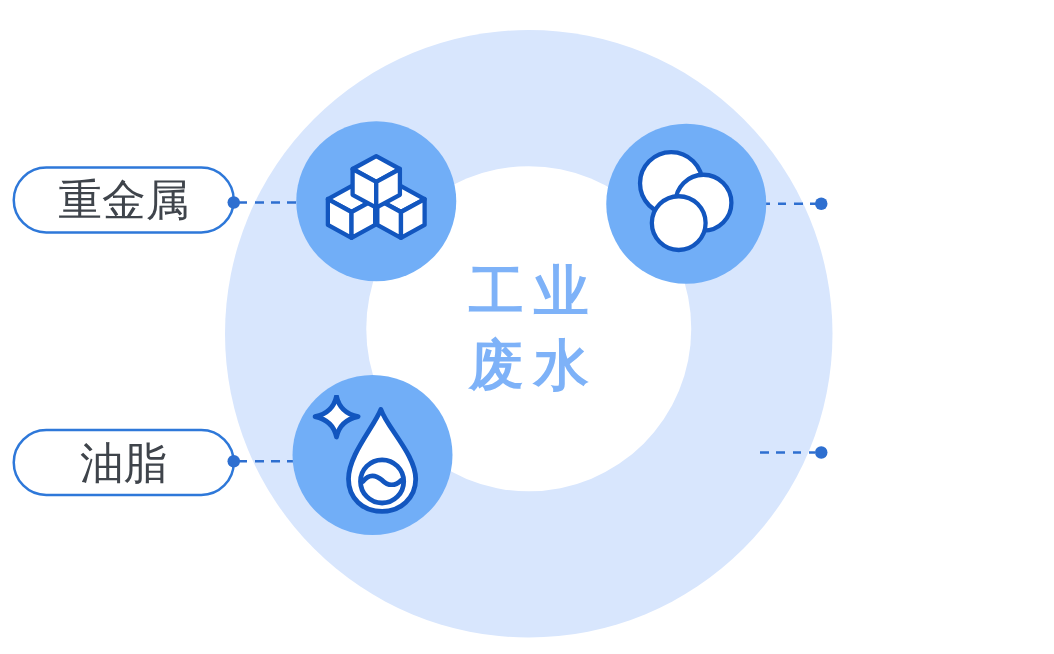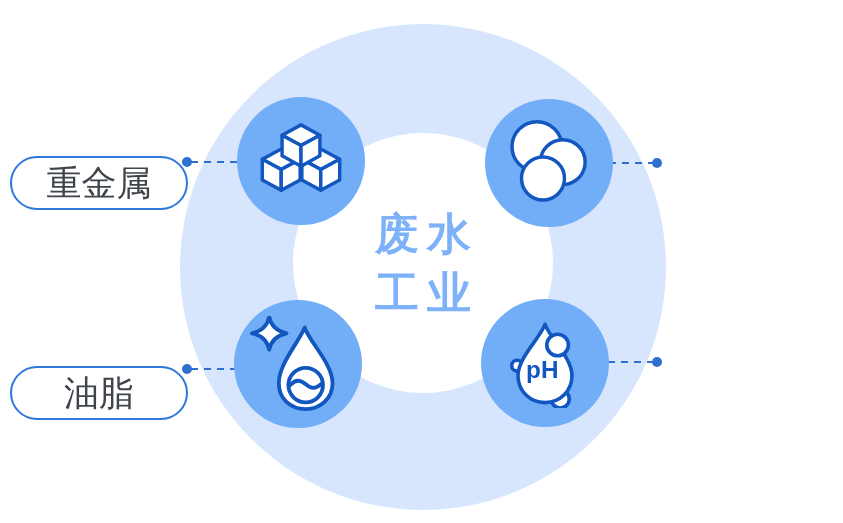--- a/index.html
+++ b/index.html
@@ -35,21 +35,21 @@
     background:var(--node);display:flex;align-items:center;justify-content:center;
   }
   .node-tl{left:237px;top:97px;}
   .node-tr{left:485px;top:99px;}
   .node-bl{left:234px;top:300px;}
   .node-br{left:481px;top:299px;}
   .pill{
     position:absolute;height:54px;border:2px solid var(--pill-border);
     border-radius:29px;background:#fff;box-sizing:border-box;
     display:flex;align-items:center;justify-content:center;
-    color:var(--pill-text);font-size:35px;font-weight:400;white-space:nowrap;margin-top:23px;
+    color:var(--pill-text);font-size:35px;font-weight:400;white-space:nowrap;
   }
   .pill-tl{left:10px;top:133px;width:178px;}
   .pill-tr{left:656px;top:135px;width:174px;}
   .pill-bl{left:10px;top:343px;width:178px;}
   .pill-br{left:657px;top:336px;width:174px;}
   .dot{
     position:absolute;width:10px;height:10px;border-radius:50%;
     background:var(--connector);
   }
   .dot-tl{left:182px;top:157px;}
@@ -71,22 +71,22 @@
 </style>
 </head>
 <body>
 
 <div class="canvas">
 
   <div class="outer-circle"></div>
   <div class="inner-circle"></div>
 
   <div class="center-label">
+    <span>工业</span>
     <span>废水</span>
-    <span>工业</span>
   </div>
 
   <div class="pill pill-tl">
     <span>重金属</span>
   </div>
   <div class="dot dot-tl"></div>
   <div class="dash dash-tl"></div>
   <div class="node-circle node-tl">
     <svg width="86" height="86" viewBox="0 0 100 100">
       <path class="ln" d="M27,36 L49,48 L27,60 L5,48 Z"></path>
@@ -120,23 +120,14 @@
     <svg width="96" height="96" viewBox="0 0 100 100">
       <path class="ln" d="M20,1 Q23,15 38,18 Q23,21 20,35 Q17,21 2,18 Q17,15 20,1 Z"></path>
       <path class="ln" d="M57,12 C51,27 30,50 30,70 C30,86 42,97 58,97 C73,97 86,86 86,70 C86,50 62,27 57,12 Z"></path>
       <circle class="ln" cx="58" cy="72" r="18"></circle>
       <path class="ln-open" d="M42,72 C47,66 52,66 58,71 C63,76 69,76 74,71"></path>
     </svg>
   </div>
 
   <div class="dot dot-br"></div>
   <div class="dash dash-br"></div>
-  <div class="node-circle node-br">
-    <svg width="90" height="90" viewBox="0 0 100 100">
-      <circle class="ln" cx="19" cy="53" r="6"></circle>
-      <circle class="ln" cx="67" cy="90" r="10"></circle>
-      <path class="ln" d="M50,7 C45,22 20,44 20,64 C20,81 33,94 50,94 C67,94 80,81 80,64 C80,44 55,22 50,7 Z"></path>
-      <circle class="ln" cx="64" cy="30" r="12"></circle>
-      <text class="ph-t" x="47" y="67">pH</text>
-    </svg>
-  </div>
 
 </div>
 
 </body></html>

